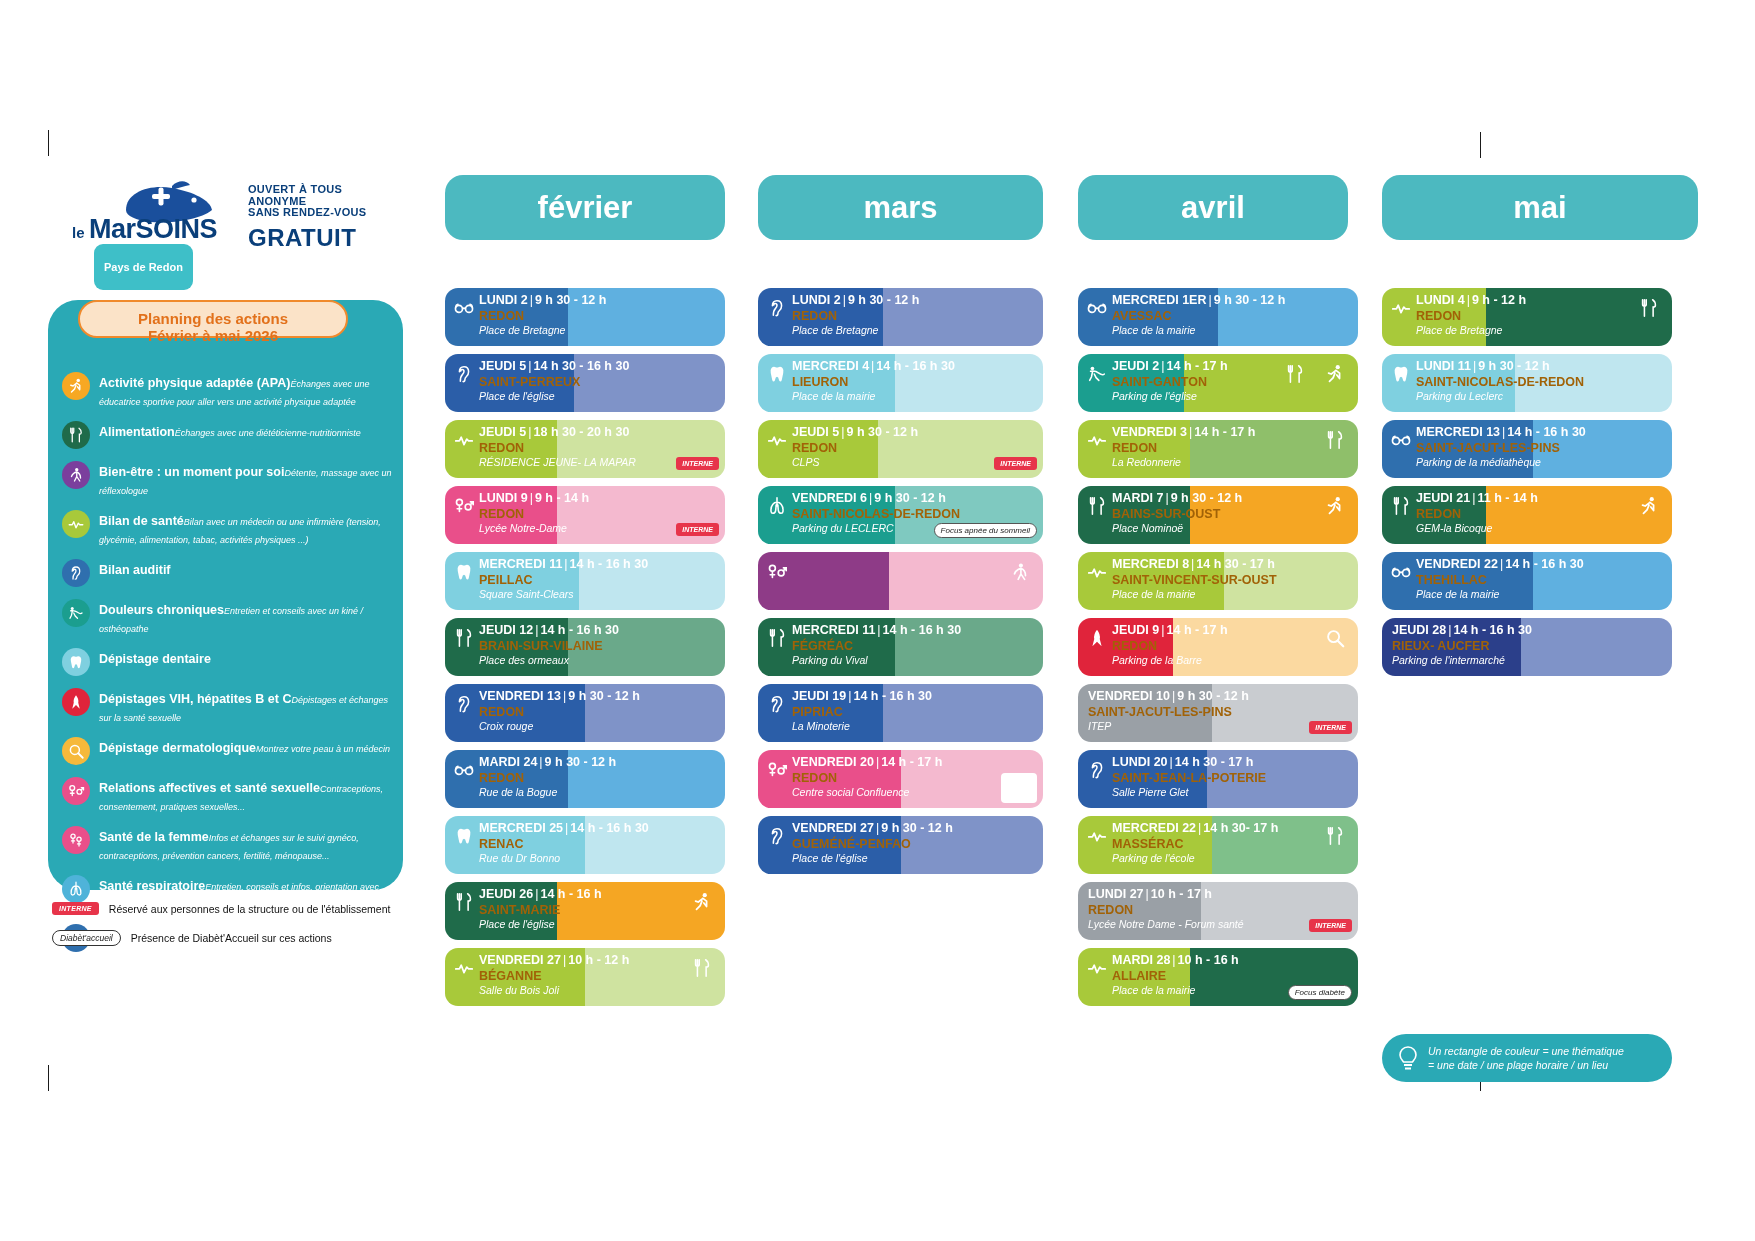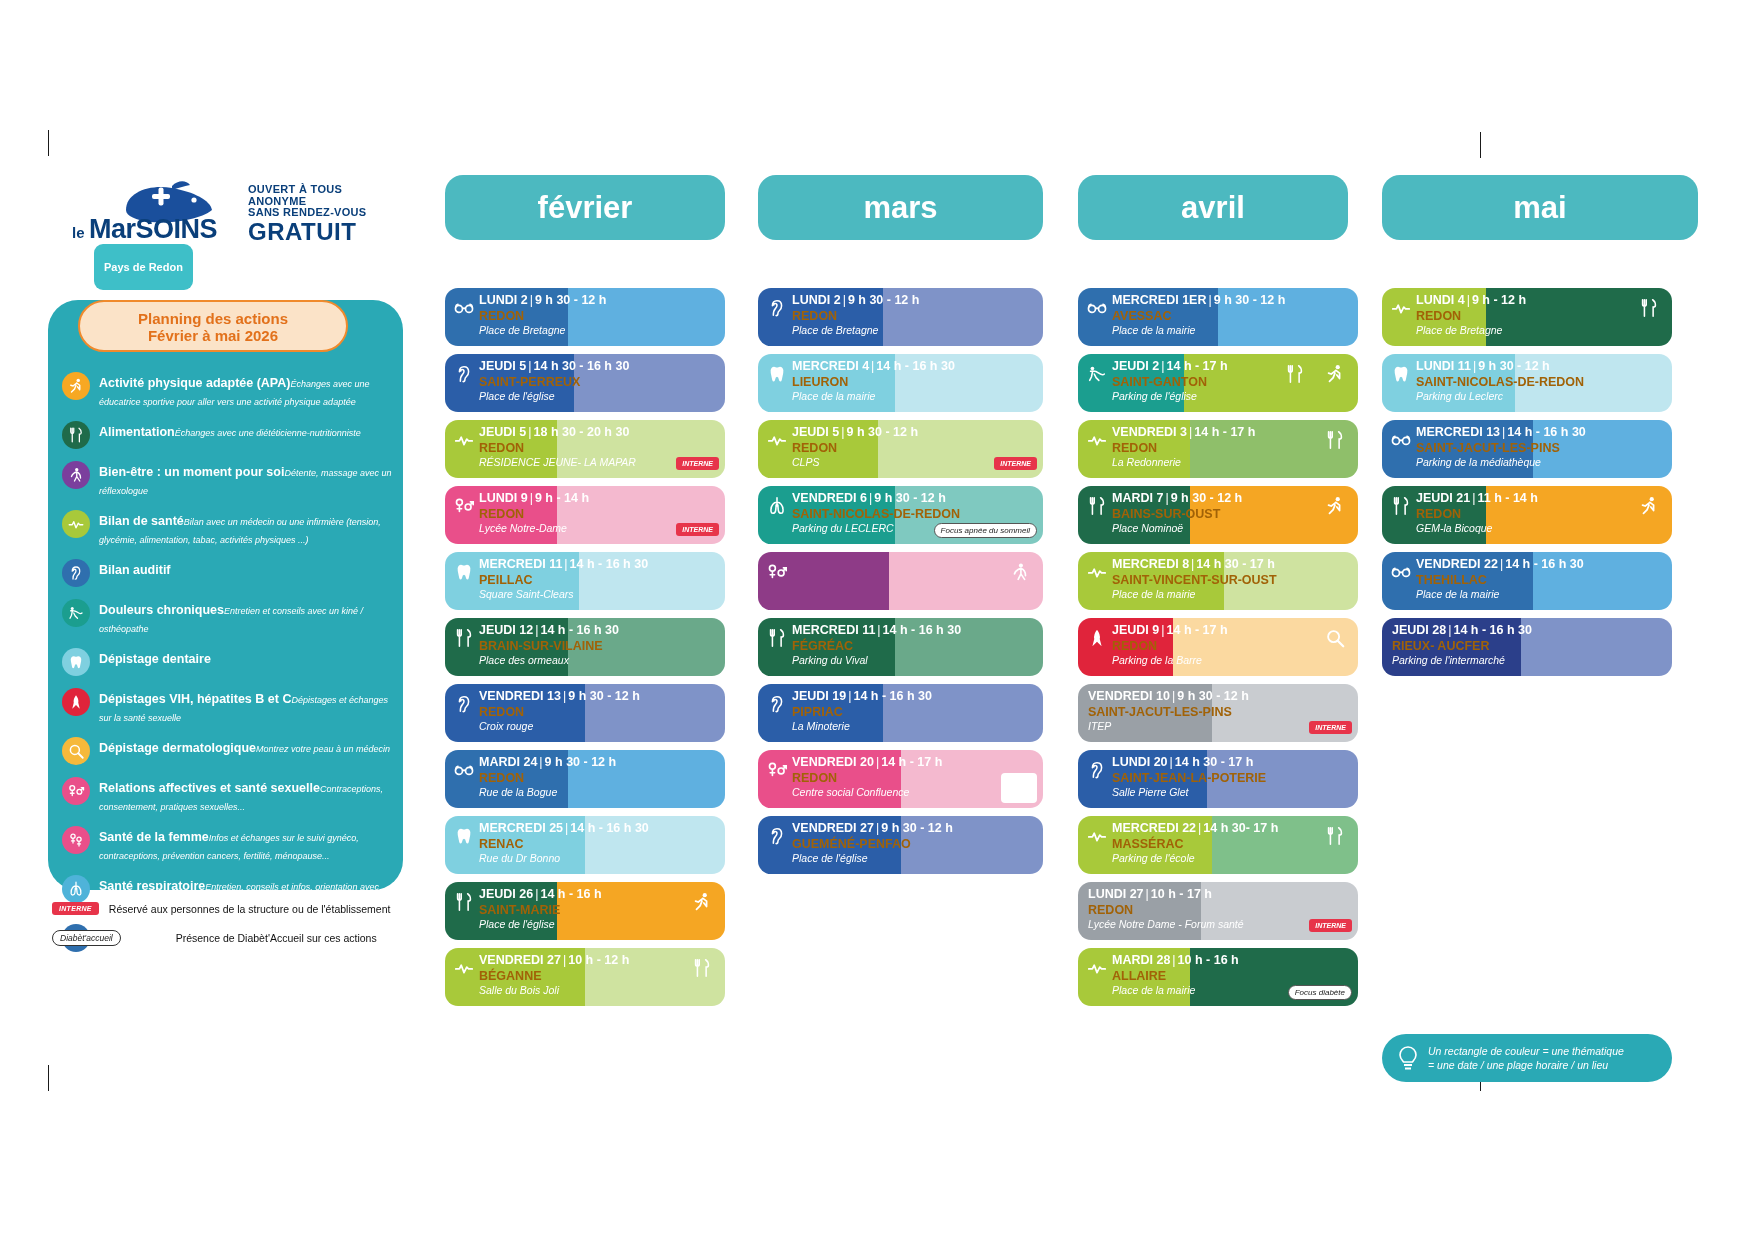--- a/index.html
+++ b/index.html
@@ -13,38 +13,38 @@
   #left-panel{position:absolute;left:48px;top:170px;width:355px;}
   .logo-row{position:relative;height:88px;}
   .logo-box{position:absolute;left:12px;top:8px;width:165px;height:76px;background:#ffffff;}
   .whale{position:absolute;left:60px;top:2px;}
   .logo-text{position:absolute;left:12px;top:36px;width:160px;}
   .logo-le{font-size:15px;font-weight:bold;color:#0a3f7a;}
   .logo-mars{font-size:27px;font-weight:bold;color:#0a3f7a;letter-spacing:-0.5px;}
   .logo-sub{position:absolute;left:34px;top:66px;background:#3ebfc8;color:#fff;font-size:11px;font-weight:bold;border-radius:9px;padding:17px 10px;}
   .ouvert{position:absolute;left:200px;top:14px;width:150px;color:#0a3f7a;font-weight:bold;line-height:1.05;}
   .ouvert .l1{font-size:11px;letter-spacing:.3px;}
-  .ouvert .gratuit{font-size:24px;letter-spacing:.5px;margin-top:0;}
+  .ouvert .gratuit{font-size:24px;letter-spacing:.5px;margin-top:6px;}
 
   #teal-card{position:absolute;left:48px;top:300px;width:355px;height:590px;background:#2aa9b5;border-radius:30px;}
-  #planning-badge{position:absolute;left:78px;top:300px;width:270px;height:52px;background:#fbe3c8;border:2px solid #f08a2c;border-radius:26px;box-sizing:border-box;}
+  #planning-badge{position:absolute;left:78px;top:300px;width:270px;height:38px;background:#fbe3c8;border:2px solid #f08a2c;border-radius:26px;box-sizing:border-box;}
   #planning-badge .t1,#planning-badge .t2{color:#e2711b;font-weight:bold;font-size:15px;text-align:center;display:block;}
   #planning-badge .t1{margin-top:8px;}
 
   .legend{position:absolute;left:62px;top:372px;width:330px;}
   .legend-item{display:flex;align-items:flex-start;margin-bottom:12px;}
   .legend-ic{width:28px;height:28px;border-radius:50%;flex:0 0 28px;display:flex;align-items:center;justify-content:center;margin-right:9px;}
   .legend-ic svg{display:block;}
   .legend-tx{padding-top:1px;}
   .legend-tt{color:#ffffff;font-weight:bold;font-size:12.5px;line-height:1.15;}
   .legend-ds{color:#ffffff;font-size:9px;font-style:italic;line-height:1.2;margin-top:1px;}
 
   .foot{position:absolute;left:52px;width:380px;display:flex;align-items:center;}
   #foot-interne{top:902px;}
-  #foot-diabet{top:930px;gap:45px;}
+  #foot-diabet{top:930px;}
   .tag-interne{background:#e7344a;color:#fff;font-size:7px;font-weight:bold;font-style:italic;padding:3px 7px;border-radius:3px;letter-spacing:.3px;}
   .tag-diabet{background:#fff;border:1px solid #333;color:#222;font-size:8.5px;font-style:italic;padding:2px 7px;border-radius:9px;}
   .foot-tx{font-size:10.5px;color:#111;margin-left:10px;}
 
   
   .month-col{position:absolute;top:175px;}
   .month-head{height:65px;border-radius:18px;background:#4cb9c0;color:#fff;display:flex;align-items:center;justify-content:center;font-size:31px;font-weight:bold;}
   #col-fev{left:445px;width:280px;}
   #col-mar{left:758px;width:285px;}
   #col-avr{left:1078px;width:270px;}

